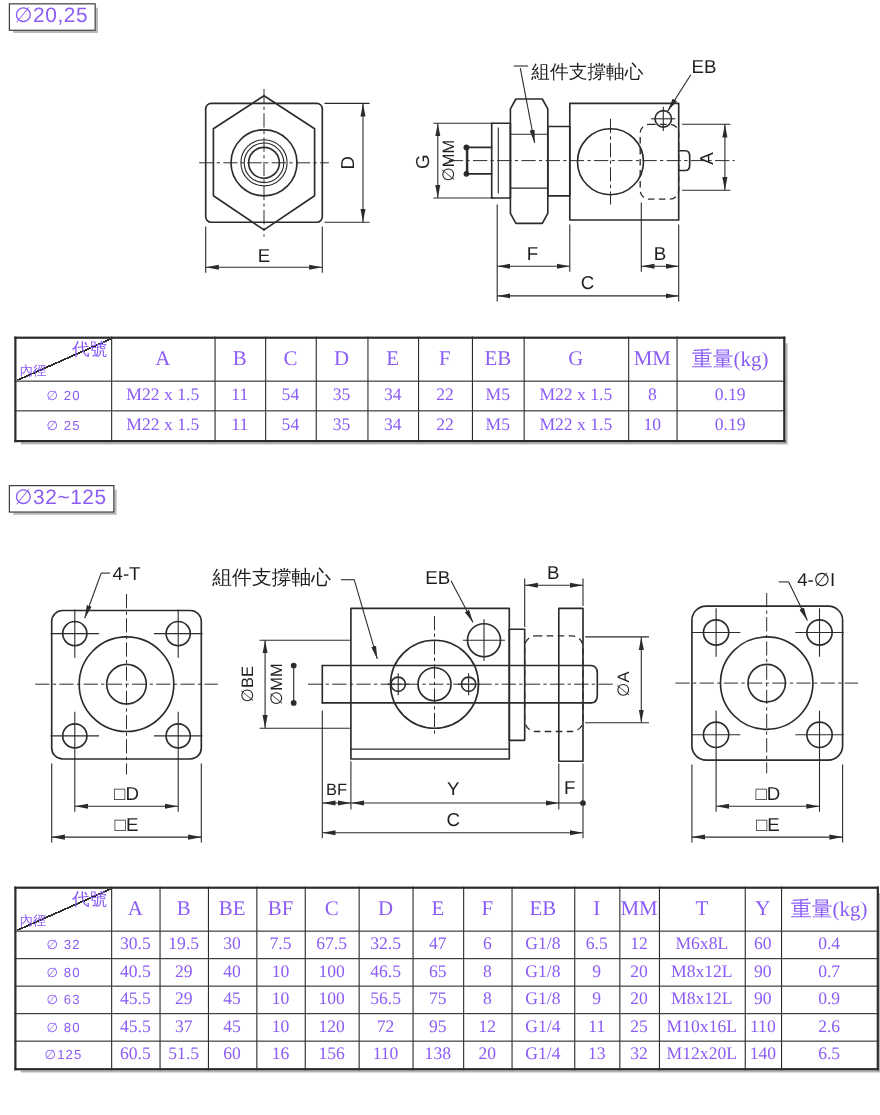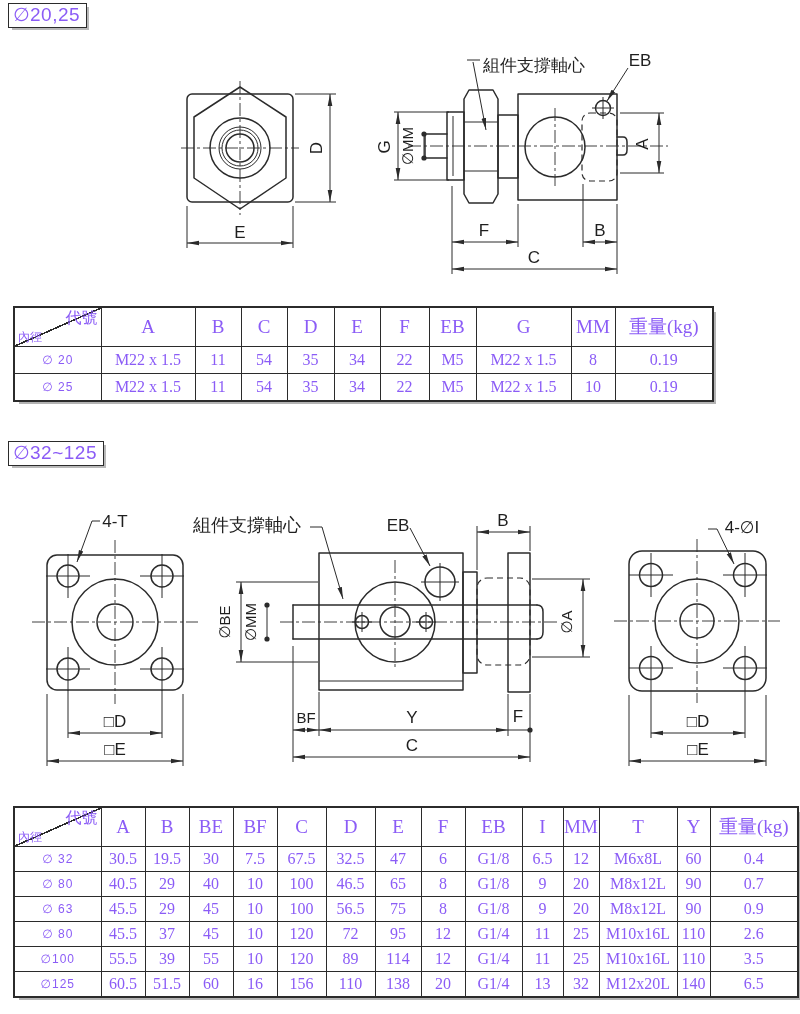--- a/index.html
+++ b/index.html
@@ -471,37 +471,20 @@
           <td>95</td>
           <td>12</td>
           <td>G1/4</td>
           <td>11</td>
           <td>25</td>
           <td>M10x16L</td>
           <td>110</td>
           <td>2.6</td>
         </tr>
         <tr>
-          <td class="bore">∅100</td>
-          <td>55.5</td>
-          <td>39</td>
-          <td>55</td>
-          <td>10</td>
-          <td>120</td>
-          <td>89</td>
-          <td>114</td>
-          <td>12</td>
-          <td>G1/4</td>
-          <td>11</td>
-          <td>25</td>
-          <td>M10x16L</td>
-          <td>110</td>
-          <td>3.5</td>
-        </tr>
-        <tr>
           <td class="bore">∅125</td>
           <td>60.5</td>
           <td>51.5</td>
           <td>60</td>
           <td>16</td>
           <td>156</td>
           <td>110</td>
           <td>138</td>
           <td>20</td>
           <td>G1/4</td>

